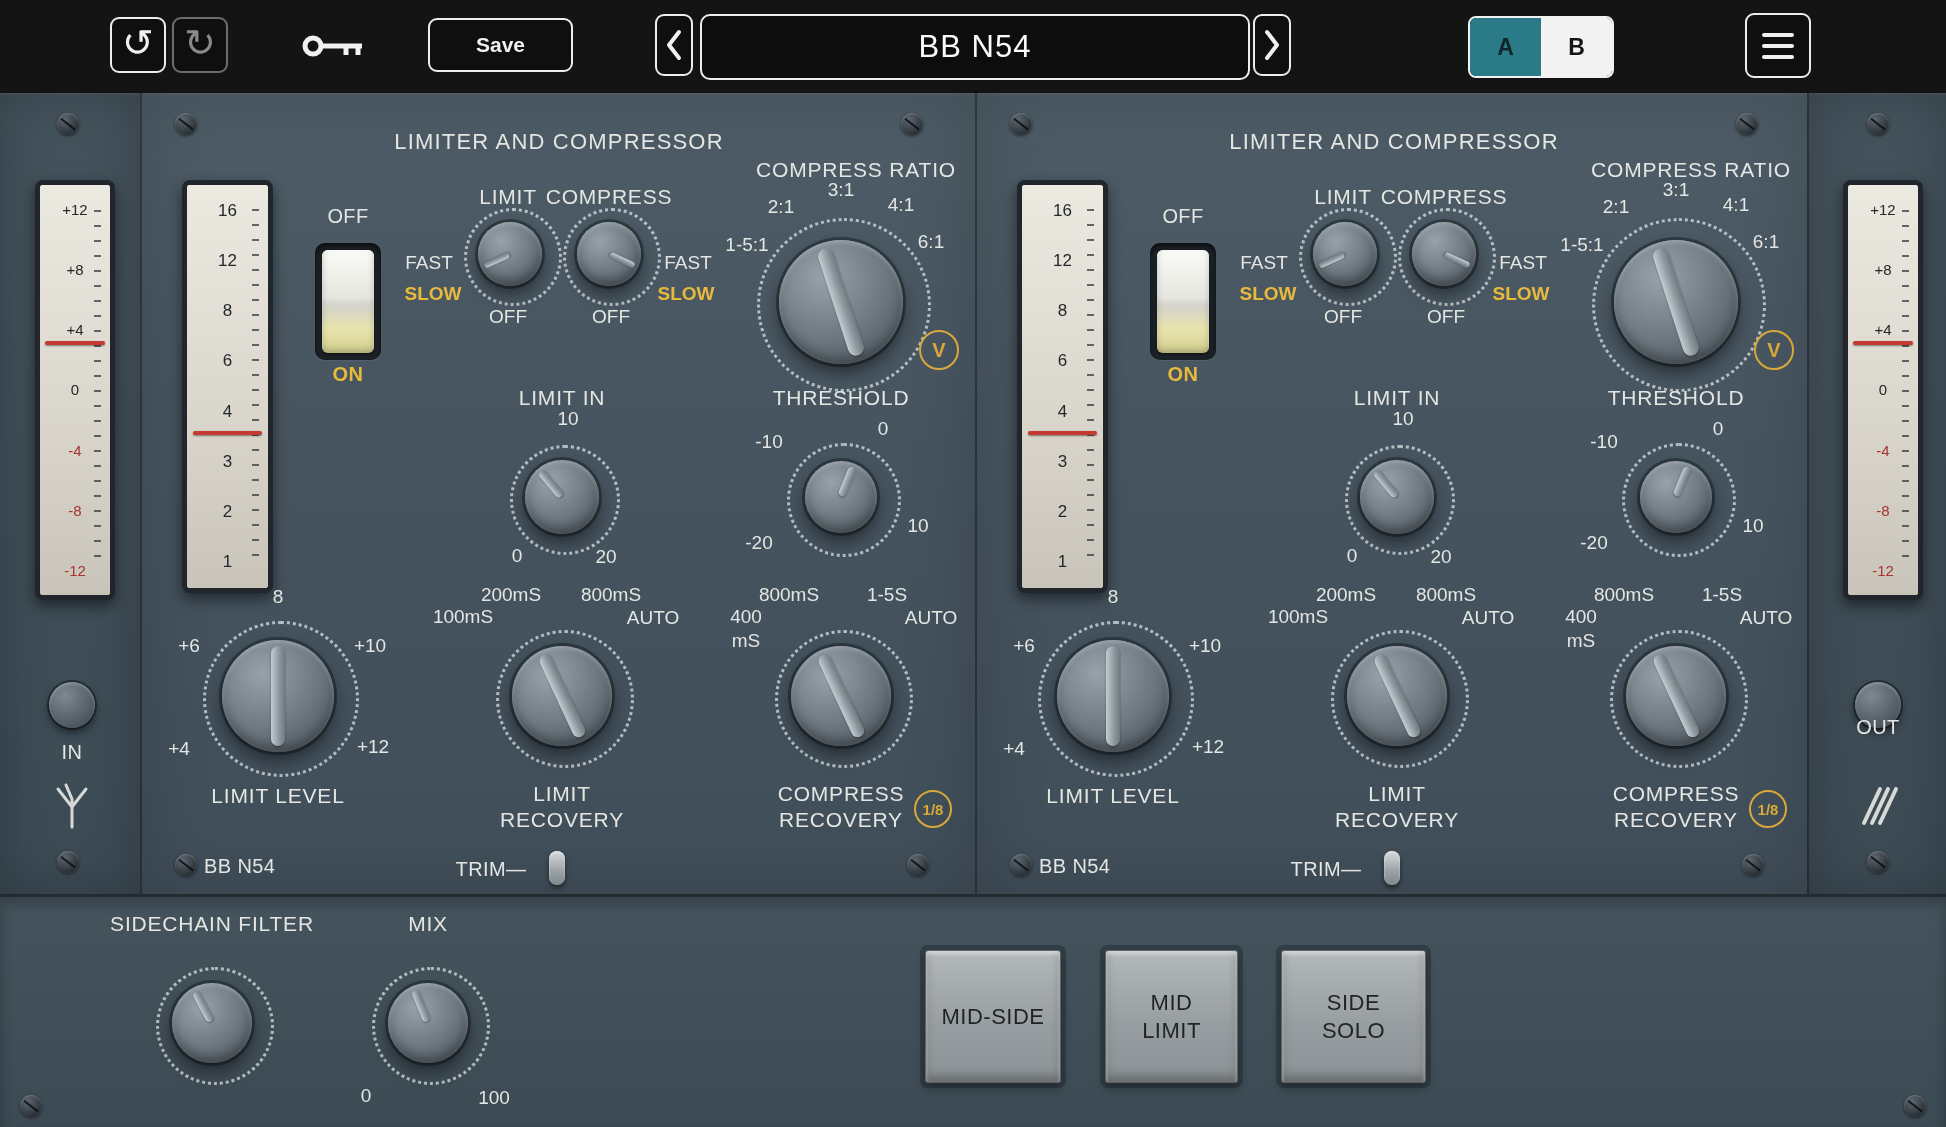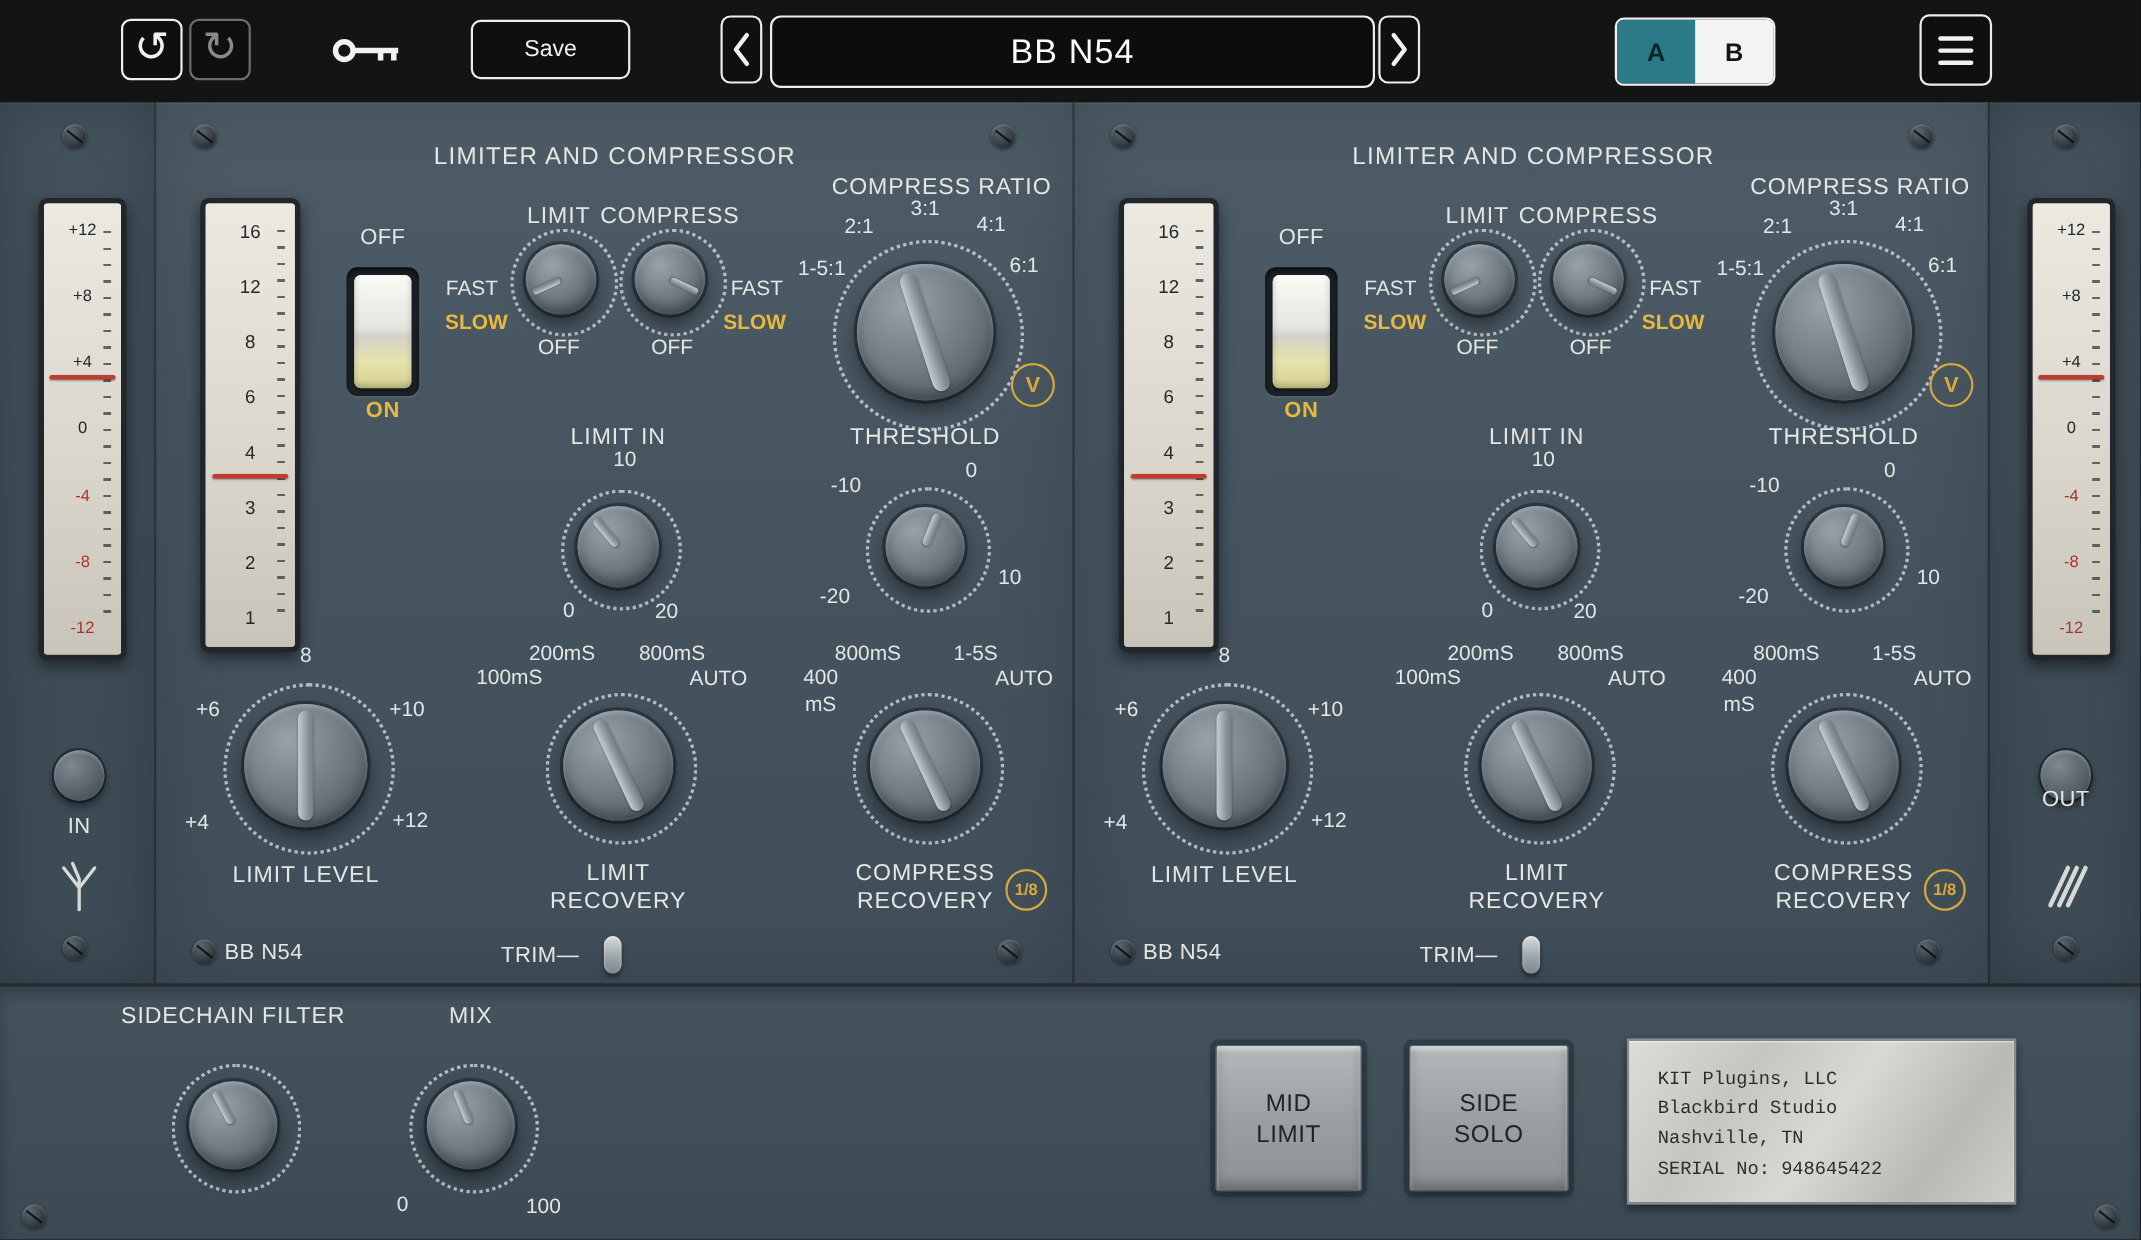--- a/index.html
+++ b/index.html
@@ -122,21 +122,21 @@
       <span class="glyph">↻</span>
     </button>
     <div class="abs" style="left:300px;top:30px;width:70px;height:32px;cursor:pointer">
       <svg width="70" height="32" viewBox="0 0 70 32">
         <circle cx="13" cy="16" r="8" fill="none" stroke="#f1f1f1" stroke-width="5"></circle>
         <line x1="21" y1="16" x2="62" y2="16" stroke="#f1f1f1" stroke-width="5"></line>
         <line x1="46" y1="16" x2="46" y2="25" stroke="#f1f1f1" stroke-width="5"></line>
         <line x1="58" y1="16" x2="58" y2="25" stroke="#f1f1f1" stroke-width="5"></line>
       </svg>
     </div>
-    <button class="tb-btn" style="left:428px;top:18px;width:145px;height:54px;font-size:21px;font-weight:400">Save</button>
+    <button class="tb-btn" style="left:428px;top:18px;width:145px;height:54px;font-size:21px;font-weight:700">Save</button>
     <button class="tb-btn" style="left:655px;top:14px;width:38px;height:62px">
       <svg width="22" height="34" viewBox="0 0 22 34">
           <polyline points="16,4 6,17 16,30" fill="none" stroke="#f0f0f0" stroke-width="4" stroke-linecap="round" stroke-linejoin="round"></polyline>
         </svg>
     </button>
     <div class="preset">BB N54</div>
     <button class="tb-btn" style="left:1253px;top:14px;width:38px;height:62px">
       <svg width="22" height="34" viewBox="0 0 22 34">
           <polyline points="6,4 16,17 6,30" fill="none" stroke="#f0f0f0" stroke-width="4" stroke-linecap="round" stroke-linejoin="round"></polyline>
         </svg>
@@ -437,33 +437,30 @@
     </div>
 
     <div class="lbl t21" style="left:428px;top:27px">MIX</div>
     <div class="ticksring" style="left:372px;top:70px;width:112px;height:112px"></div>
     <div class="knob" style="left:388px;top:86px;width:80px;height:80px">
       <div class="ind" style="--angle: -22deg;"></div>
     </div>
     <div class="lbl t19" style="left:366px;top:199px">0</div>
     <div class="lbl t19" style="left:494px;top:201px">100</div>
 
+    <button class="btn3d" style="left:925px;top:53px;width:136px;height:133px">
+      <span class="pre">MID-SIDE</span>
+    </button>
     <button class="btn3d" style="left:1105px;top:53px;width:133px;height:133px">
       <span class="pre">MID
 LIMIT</span>
     </button>
     <button class="btn3d" style="left:1281px;top:53px;width:145px;height:133px">
       <span class="pre">SIDE
 SOLO</span>
     </button>
 
-    <div class="plate" style="left:1479px;top:47px;width:354px;height:151px">
-      <div>KIT Plugins, LLC</div>
-      <div>Blackbird Studio</div>
-      <div>Nashville, TN</div>
-      <div>SERIAL No: 948645422</div>
-    </div>
 
     <div class="screw" style="left:20px;top:198px"></div>
     <div class="screw" style="left:1904px;top:198px"></div>
   </div>
 
 </div>
 
 </body></html>

